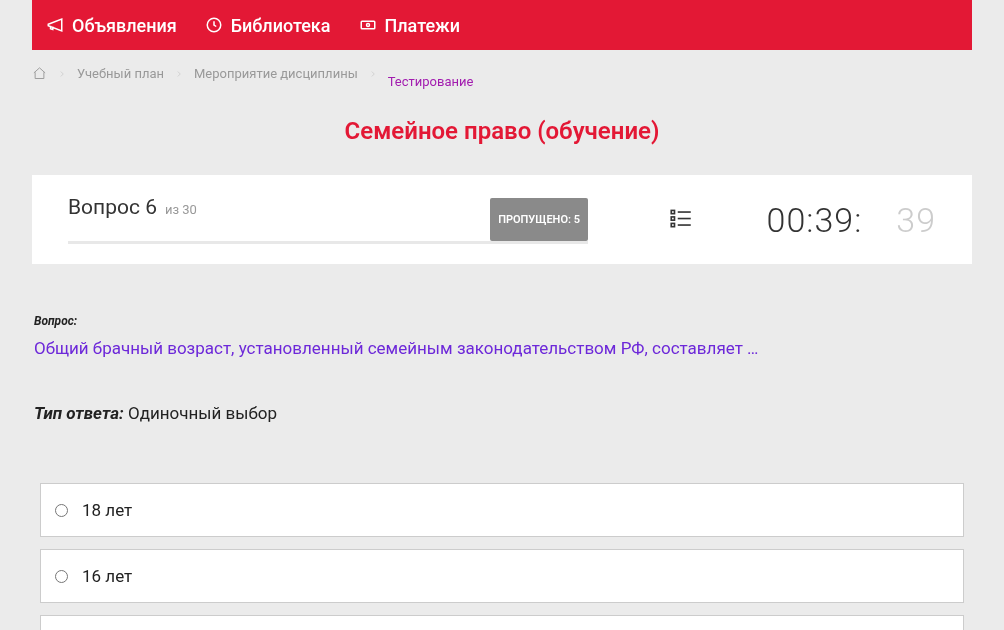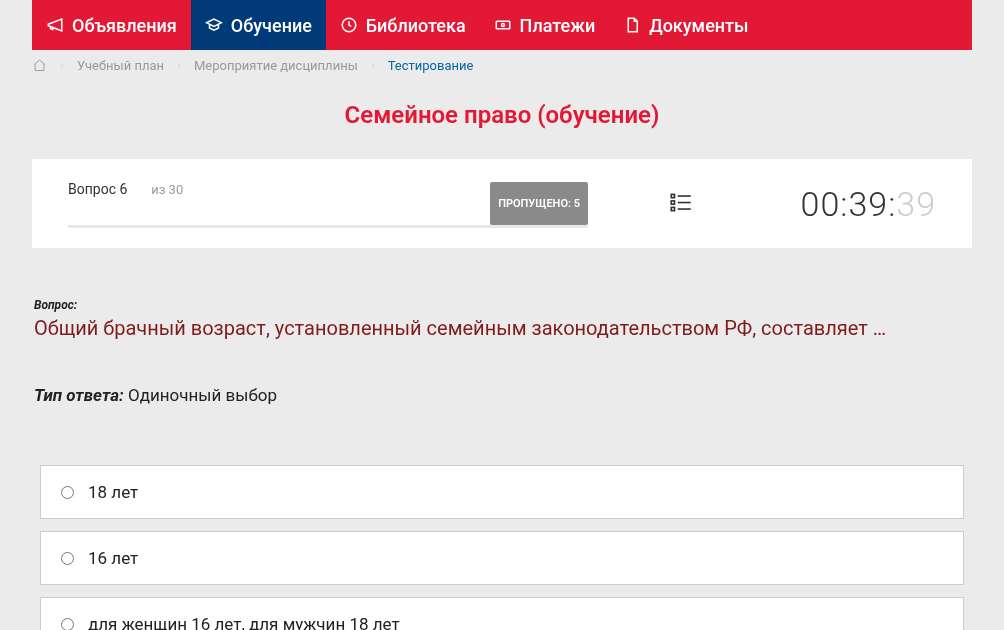--- a/index.html
+++ b/index.html
@@ -40,49 +40,49 @@
     .breadcrumb {
       display: flex;
       align-items: center;
       padding: 8px 0;
       gap: 10px;
       font-size: 13px;
       color: #999;
     }
     .breadcrumb .home-icon { width: 15px; height: 15px; stroke: #999; fill: none; stroke-width: 1.5; }
     .breadcrumb .sep { width: 10px; height: 10px; stroke: #ccc; fill: none; stroke-width: 2; }
-    .breadcrumb span.current { color: #0369a1; }
+    .breadcrumb span.current { color: #a21caf; margin-top: 16px; }
     .breadcrumb span.link { cursor: pointer; }
     .page-title {
       text-align: center;
       color: #e31835;
       font-size: 24px;
       font-weight: 600;
       margin: 20px 0 30px;
     }
     .status-panel {
       background: #fff;
       padding: 20px 36px;
       display: flex;
       align-items: center;
       margin-bottom: 50px;
     }
     .question-col {
       flex: 0 0 auto;
       width: 520px;
     }
     .question-label {
-      font-size: 14px;
+      font-size: 21px;
       color: #333;
       font-weight: 400;
     }
     .question-total {
       font-size: 13px;
       color: #999;
-      margin-left: 20px;
+      margin-left: 4px;
     }
     .skipped-badge {
       display: inline-block;
       background: #8a8a8a;
       color: #fff;
       font-size: 11px;
       font-weight: 600;
       padding: 15px 8px;
       border-radius: 2px;
       float: right;
@@ -101,49 +101,49 @@
       cursor: pointer;
     }
     .list-icon-col svg { width: 26px; height: 26px; stroke: #333; fill: none; stroke-width: 1.5; }
     .timer {
       margin-left: auto;
       font-size: 34px;
       font-weight: 300;
       color: #333;
       letter-spacing: 1px;
     }
-    .timer .faded { color: #ccc; }
+    .timer .faded { color: #ccc; margin-left: 34px; }
     .question-block { padding: 0 2px; }
     .q-label {
       font-weight: 700;
       font-style: italic;
       font-size: 12px;
       color: #222;
     }
     .q-text {
-      font-size: 20px;
-      color: #7f1d1d;
-      margin-top: 4px;
+      font-size: 17px;
+      color: #6d28d9;
+      margin-top: 10px;
       margin-bottom: 45px;
     }
     .answer-type-line {
       font-size: 17px;
       color: #222;
       margin-bottom: 60px;
     }
     .answer-type-label {
       font-weight: 700;
       font-style: italic;
       margin-top: 28px;
     }
     .answers { padding: 0 8px; }
     .answer-option {
       border: 1px solid #ccc;
       background: #fff;
-      padding: 16px 20px;
+      padding: 16px 14px;
       margin-bottom: 12px;
       display: flex;
       align-items: center;
       gap: 14px;
       cursor: pointer;
     }
     .answer-option input[type=radio] { width: 13px; height: 13px; }
     .answer-text { font-size: 17px; color: #222; }
     
     ::-webkit-scrollbar { width: 16px; height: 16px; }
@@ -155,45 +155,33 @@
 <body>
 
 <div class="container">
   <div class="navbar">
     <div class="nav-item">
       <svg viewBox="0 0 24 24">
           <path d="M3 11l18-7v16L3 13v-2z M6 13v4l3 1v-4"></path>
         </svg>
       <span>Объявления</span>
     </div>
-    <div class="nav-item active">
-      <svg viewBox="0 0 24 24">
-          <path d="M2 9l10-5 10 5-10 5L2 9z M6 11v5l6 3 6-3v-5"></path>
-        </svg>
-      <span>Обучение</span>
-    </div>
     <div class="nav-item">
       <svg viewBox="0 0 24 24">
           <circle cx="12" cy="12" r="9"></circle>
           <path d="M12 7v5l3 2"></path>
         </svg>
       <span>Библиотека</span>
     </div>
     <div class="nav-item">
       <svg viewBox="0 0 24 24">
           <rect x="3" y="7" width="18" height="10" rx="1"></rect>
           <circle cx="12" cy="12" r="2"></circle>
         </svg>
       <span>Платежи</span>
-    </div>
-    <div class="nav-item">
-      <svg viewBox="0 0 24 24">
-          <path d="M7 3h8l4 4v14H7V3z M15 3v4h4"></path>
-        </svg>
-      <span>Документы</span>
     </div>
   </div>
 
   <div class="breadcrumb">
     <svg class="home-icon" viewBox="0 0 24 24">
         <path d="M3 11l9-8 9 8 M5 10v10h14V10"></path>
       </svg>
     <svg class="sep" viewBox="0 0 24 24">
         <path d="M9 6l6 6-6 6"></path>
       </svg>

